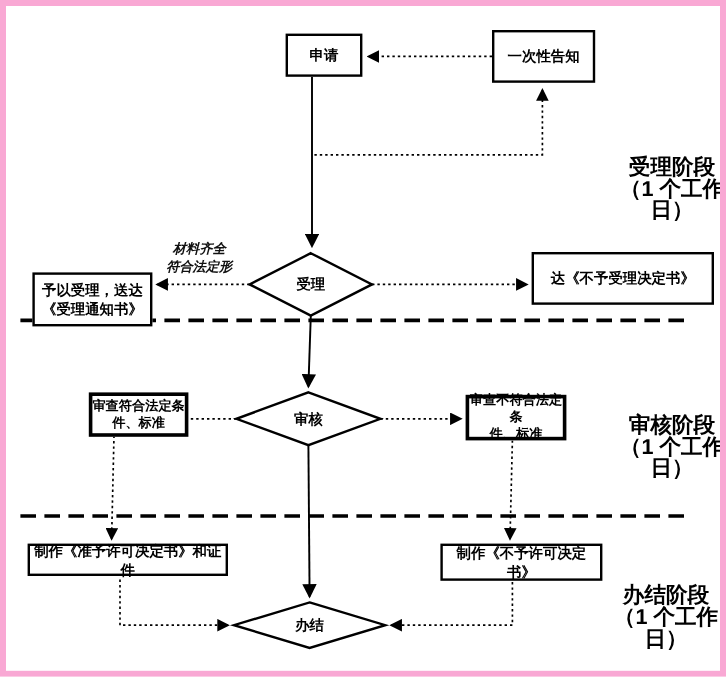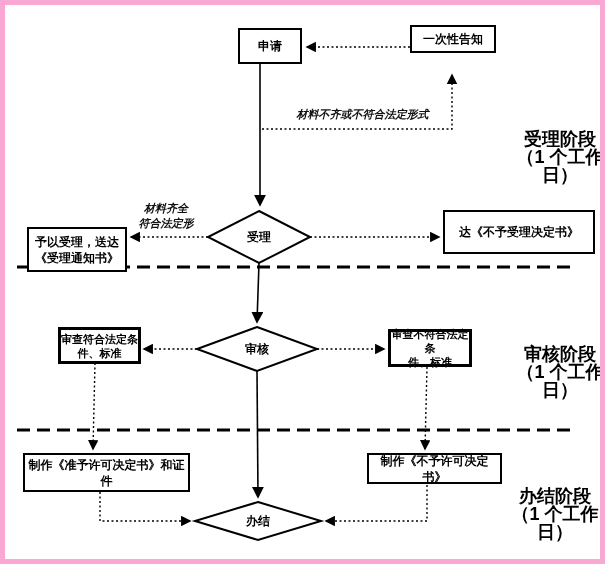--- a/index.html
+++ b/index.html
@@ -60,56 +60,55 @@
 
     <polygon points="254,206 305,232 254,258 203,232" fill="#fff" stroke="#000" stroke-width="2"></polygon>
     <polygon points="252,322 312,344 252,366 192,344" fill="#fff" stroke="#000" stroke-width="2"></polygon>
     <polygon points="253,497 316,516 253,535 190,516" fill="#fff" stroke="#000" stroke-width="2"></polygon>
   </svg>
 
   <div class="box" style="left:233px;top:23px;width:64px;height:36px;">
     <div>申请</div>
   </div>
 
-  <div class="box" style="left:405px;top:20px;width:86px;height:28px;">
+  <div class="box" style="left:405px;top:20px;width:86px;height:44px;">
     <div>一次性告知</div>
   </div>
 
   <div class="box" style="left:22px;top:212px;width:100px;height:45px;margin-top:10px;">
     <div>予以受理，送达</div>
     <div>《受理通知书》</div>
   </div>
 
   <div class="box" style="left:438px;top:205px;width:152px;height:44px;">
     <div>达《不予受理决定书》</div>
   </div>
 
-  <div class="box thick" style="left:53px;top:322px;width:83px;height:37px;font-size:11px;line-height:14px;">
+  <div class="box thick" style="left:69px;top:322px;width:83px;height:37px;font-size:11px;line-height:14px;">
     <div>审查符合法定条</div>
     <div>件、标准</div>
   </div>
 
   <div class="box thick" style="left:383px;top:324px;width:84px;height:38px;font-size:11px;line-height:14px;">
     <div>审查不符合法定条</div>
     <div>件、标准</div>
   </div>
 
-  <div class="box" style="left:18px;top:448px;width:167px;height:39px;">
+  <div class="box" style="left:18px;top:448px;width:167px;height:27px;">
     <div>制作《准予许可决定书》和证件</div>
   </div>
 
   <div class="box" style="left:362px;top:448px;width:135px;height:31px;">
     <div>制作《不予许可决定书》</div>
   </div>
 
   <div class="dlabel" style="left:224px;top:225px;width:60px;">受理</div>
   <div class="dlabel" style="left:222px;top:337px;width:60px;">审核</div>
   <div class="dlabel" style="left:223px;top:509px;width:60px;">办结</div>
 
-  <div class="note" style="left:280px;top:102px;width:155px;">材料不齐或不符合法定形式</div>
   <div class="note" style="left:122px;top:196px;width:78px;">
     <div>材料齐全</div>
     <div>符合法定形</div>
   </div>
 
   <div class="stage" style="left:505px;top:125px;width:100px;">
     <div>受理阶段</div>
     <div>（1 个工作日）</div>
   </div>
   <div class="stage" style="left:505px;top:340px;width:100px;">

